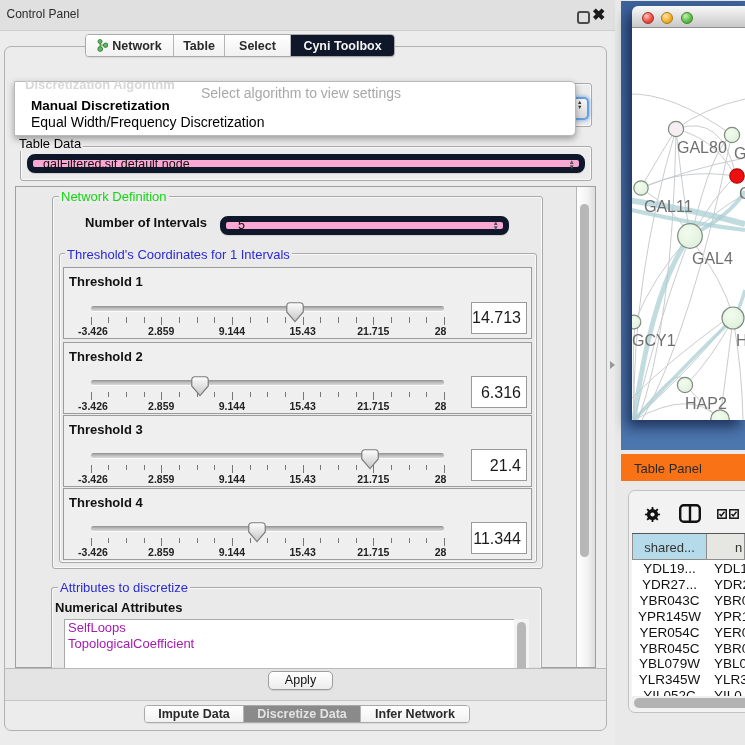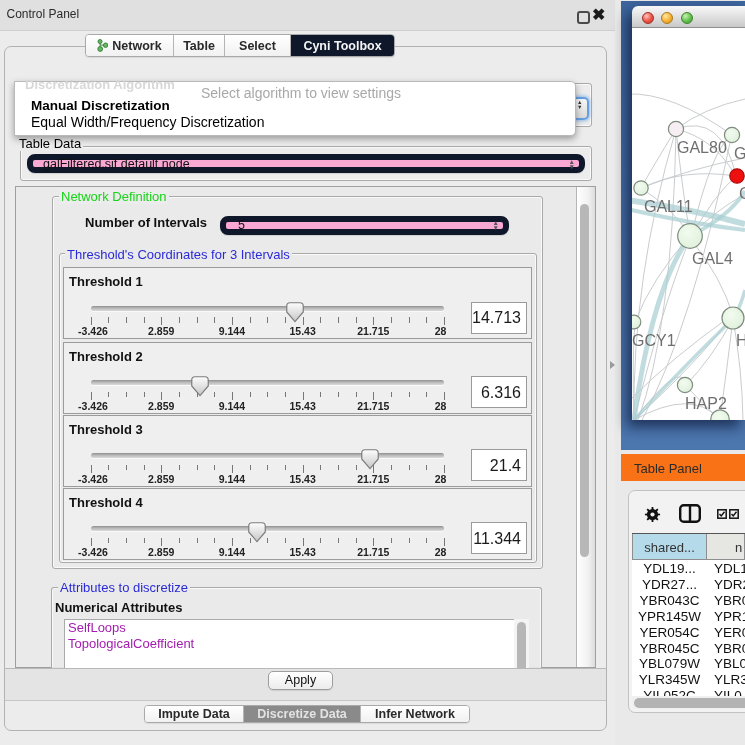--- a/index.html
+++ b/index.html
@@ -129,21 +129,21 @@
 <div class="gtitle" style="left:59px; top:189px; color:#17d417;">Network Definition</div>
 
 <div class="abs" style="left:85px; top:215px; font-size:13px; font-weight:bold; color:#111;">Number of Intervals</div>
 <div class="combo" style="left:220px; top:216px; width:289px; height:18.5px; padding-left:12px;">5<span class="arrows">
         <span>▲</span>
         <span>▼</span>
       </span></div>
 
 
 <div class="group" style="left:59px; top:253px; width:477.5px; height:310px;"></div>
-<div class="gtitle" style="left:65px; top:247px; color:#2a2ad8; background:#eaeaea;">Threshold's Coordinates for 3 Intervals</div>
+<div class="gtitle" style="left:65px; top:247px; color:#2a2ad8; background:#eaeaea;">Threshold's Coordinates for 1 Intervals</div>
 
 <svg width="0" height="0">
       <defs>
         <linearGradient id="thumbgrad" x1="0" y1="0" x2="0" y2="1">
           <stop offset="0" stop-color="#fdfdfd"></stop>
           <stop offset="1" stop-color="#c6c6c6"></stop>
         </linearGradient>
       </defs>
     </svg>
 <div class="tpanel" style="left:63px;top:267.0px;width:469px;height:72px;">

